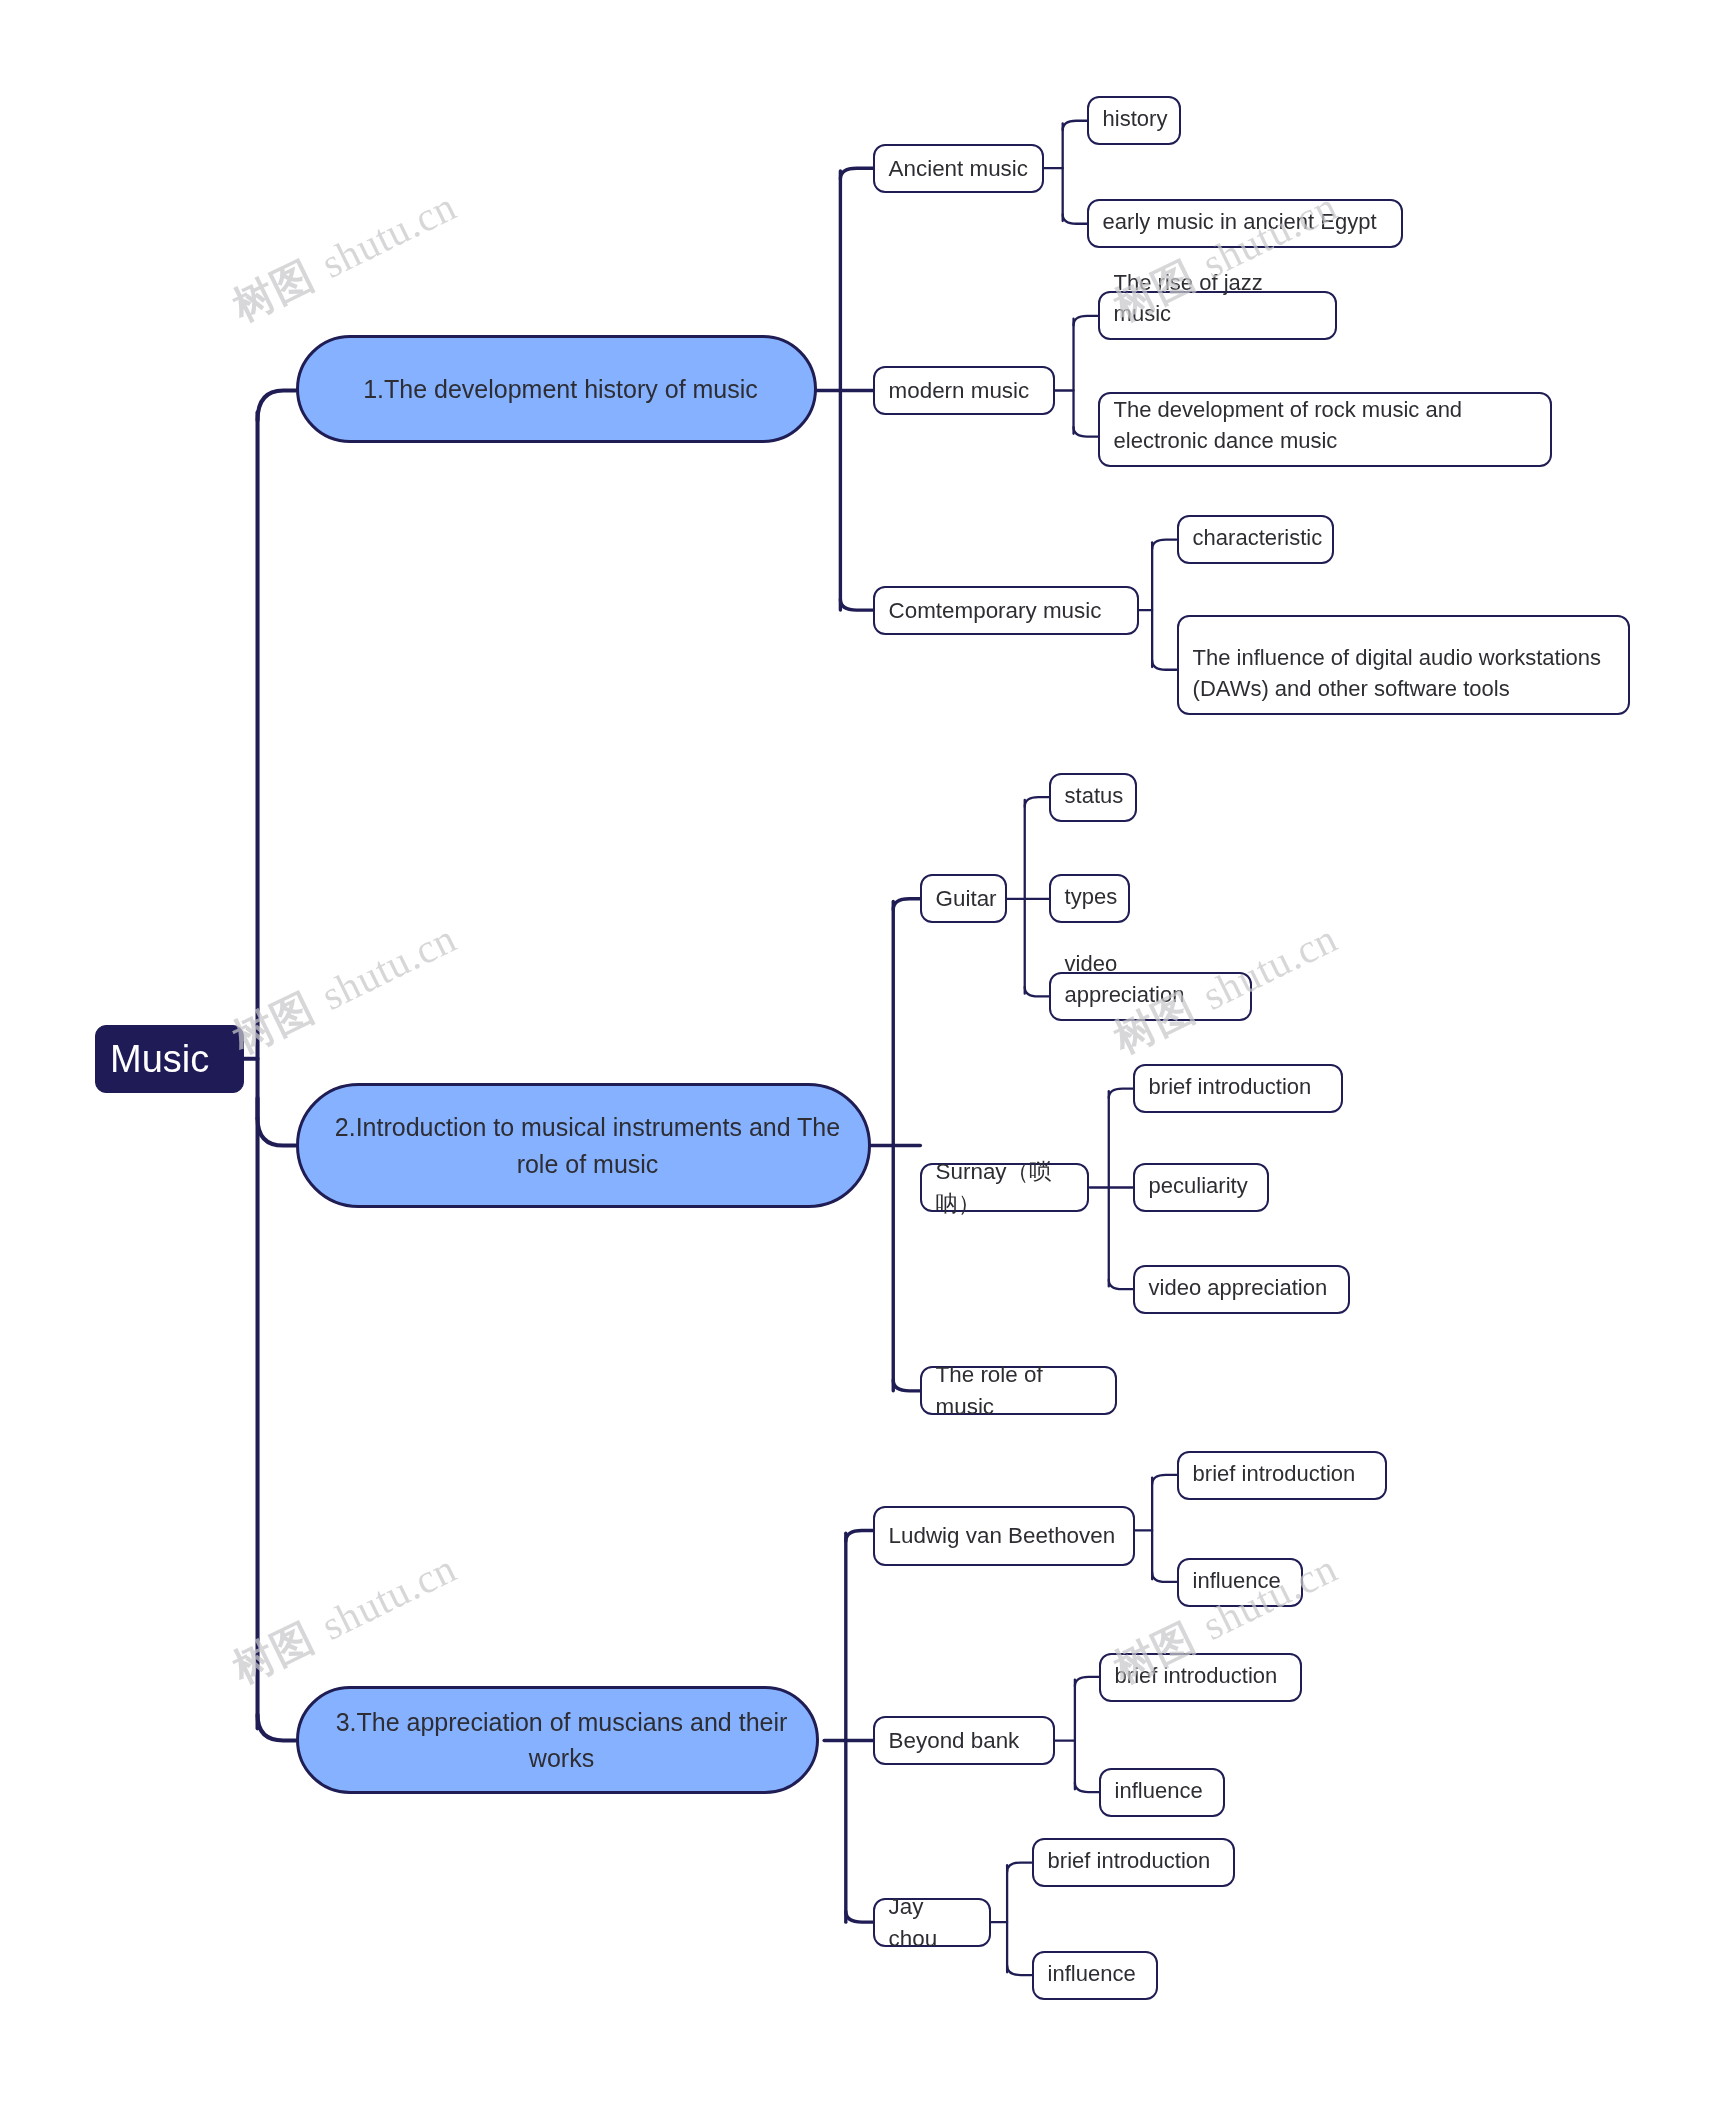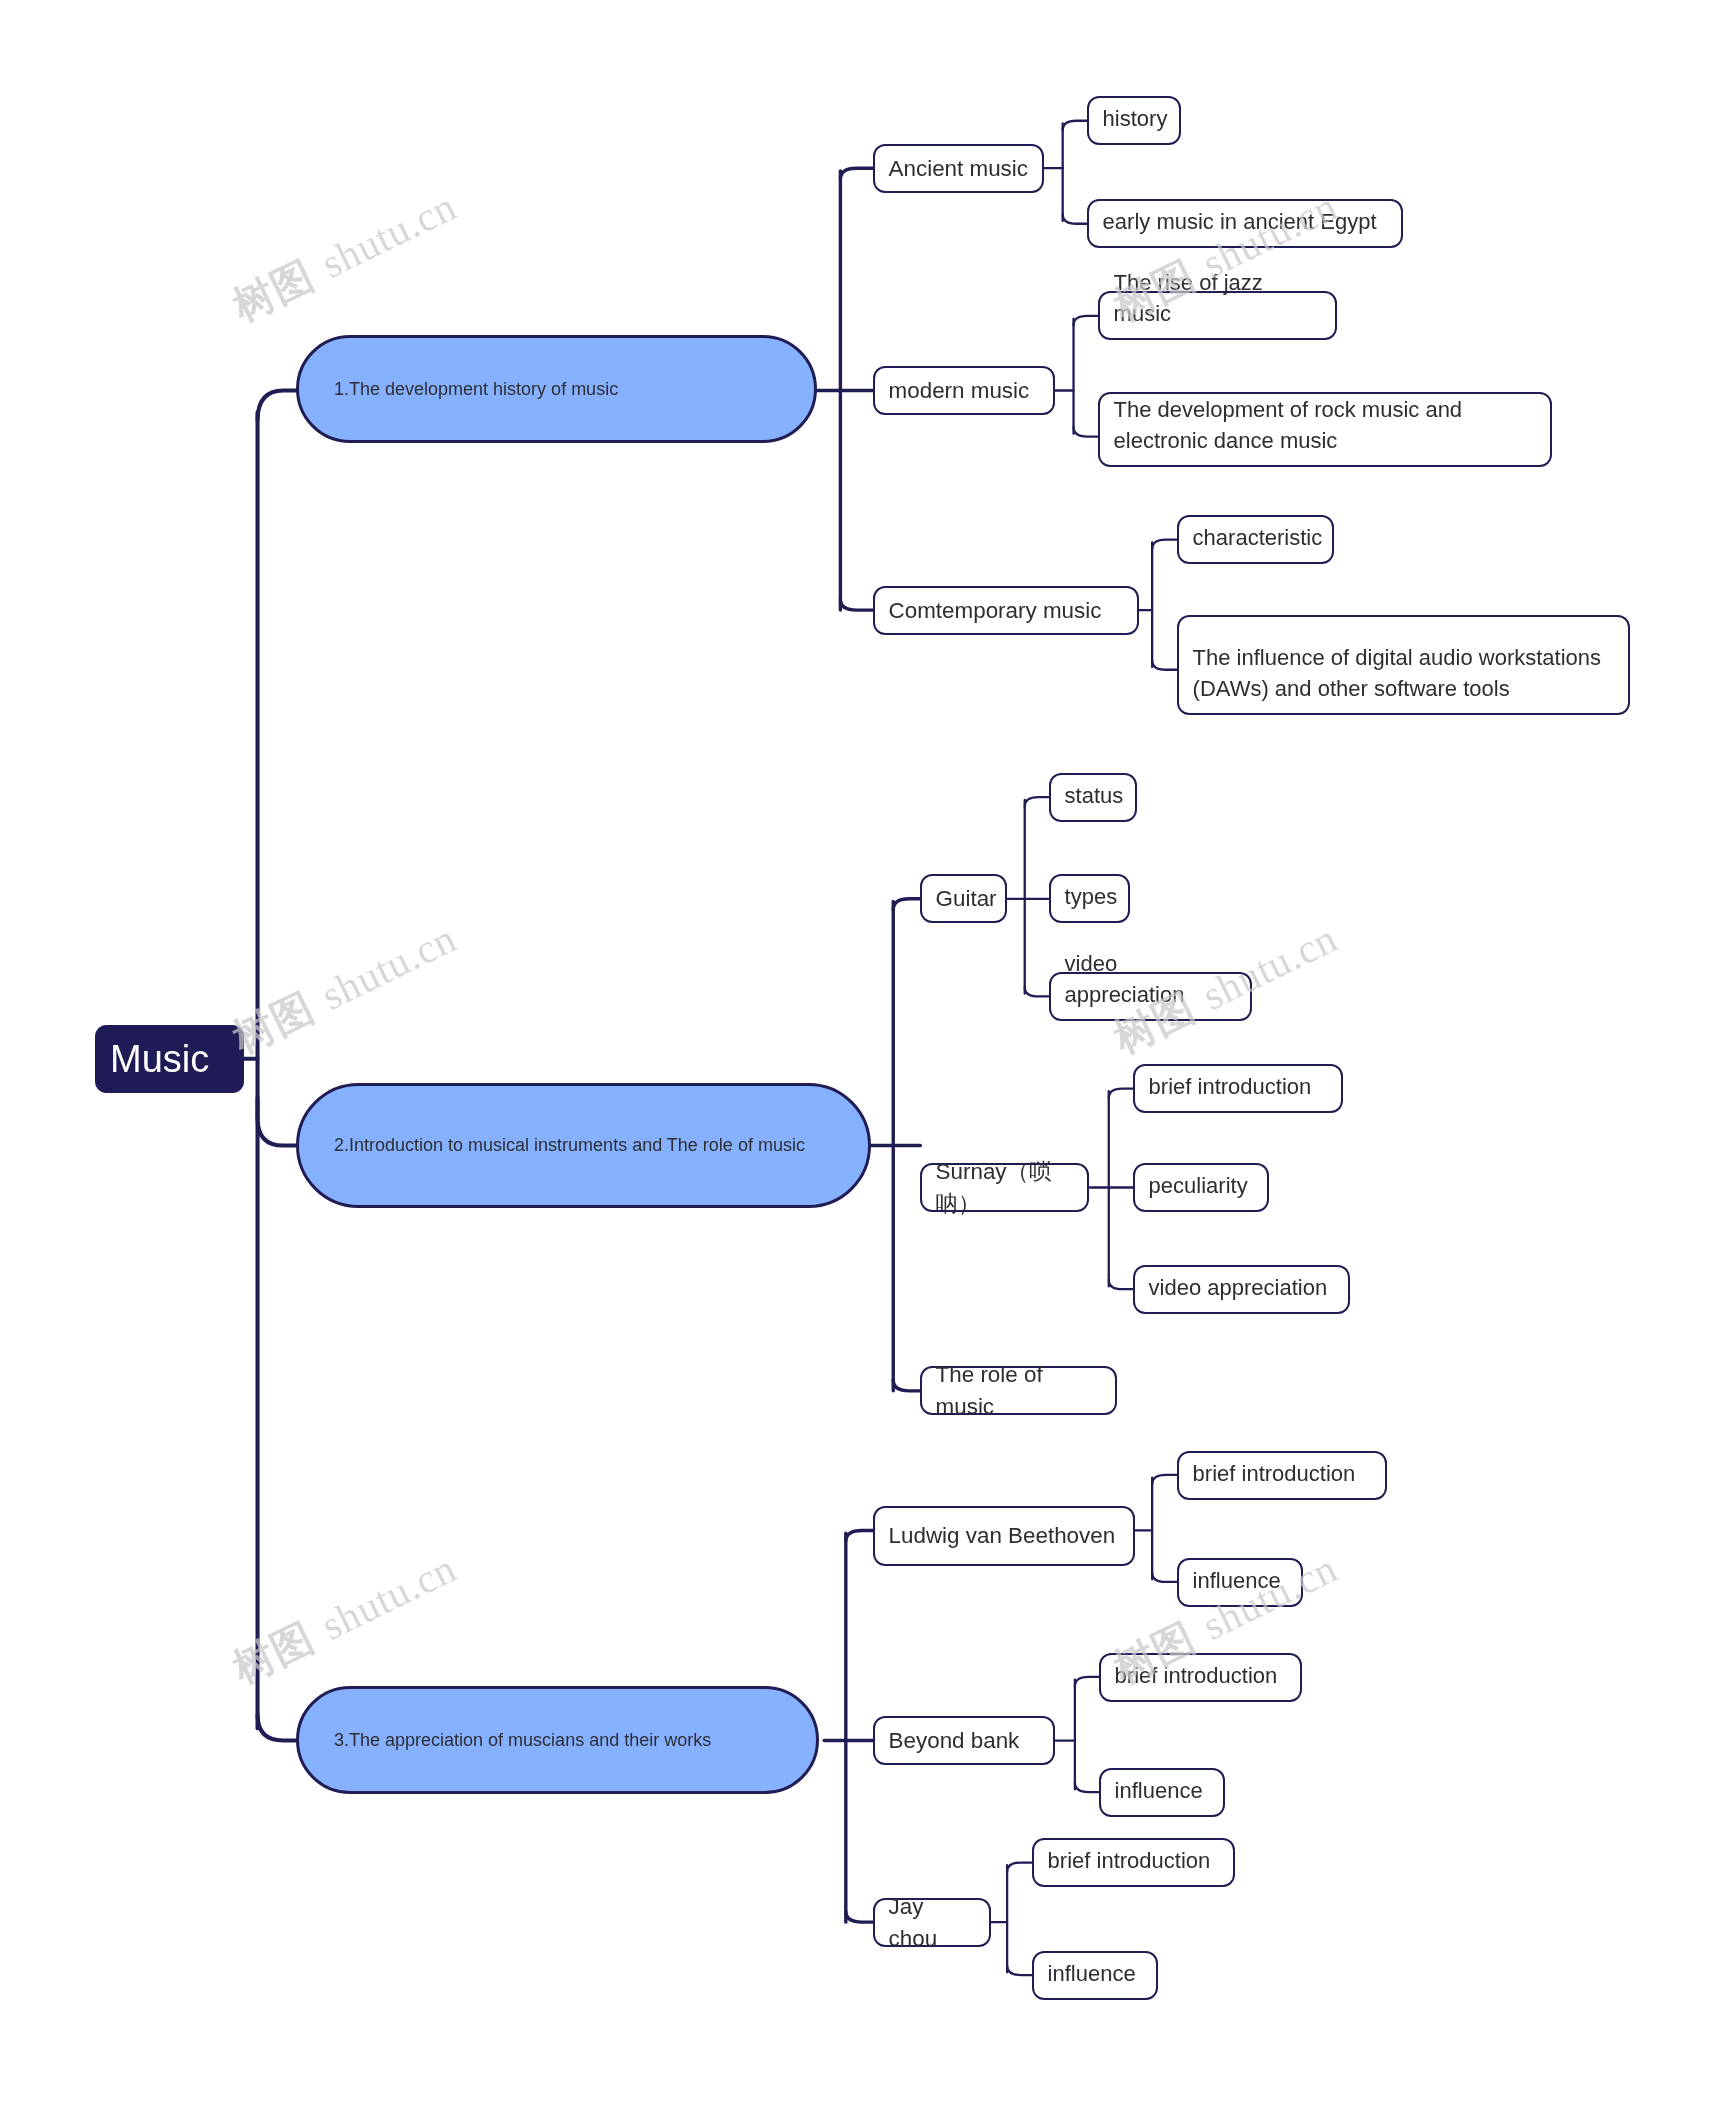--- a/index.html
+++ b/index.html
@@ -30,22 +30,23 @@
     display:flex;align-items:center;
     color:#2d2d33;
   }
   .node .txt{display:block;width:100%;}
   .root{
     background:#1e1b56;color:#ffffff;border-radius:11px;
     font-size:38px;padding:0 14px;border:1.4px solid #1e1b56;
   }
   .lvl1{
     background:#85b1ff;border:3.4px solid #1f1d54;border-radius:81px;
-    font-size:18px;padding:17.6px 27px 17.6px 35px;line-height:1.45;
+    font-size:25px;padding:17.6px 27px 17.6px 35px;line-height:1.45;
     align-items:center;
+    text-align:center;
   }
   .lvl2,.lvl3{
     background:#ffffff;border:2.3px solid #1f1d54;border-radius:12.2px;
     font-size:22.4px;padding:8.1px 13.6px;line-height:1.4;
   }
   .lvl2{font-size:22.4px;}
   .lvl3{font-size:22px;align-items:flex-end;}
 </style>
 </head>
 <body>

